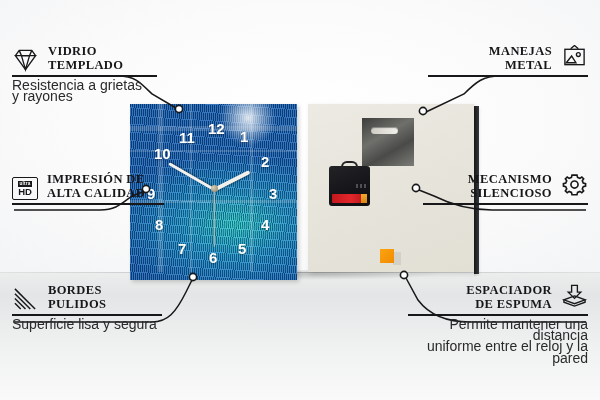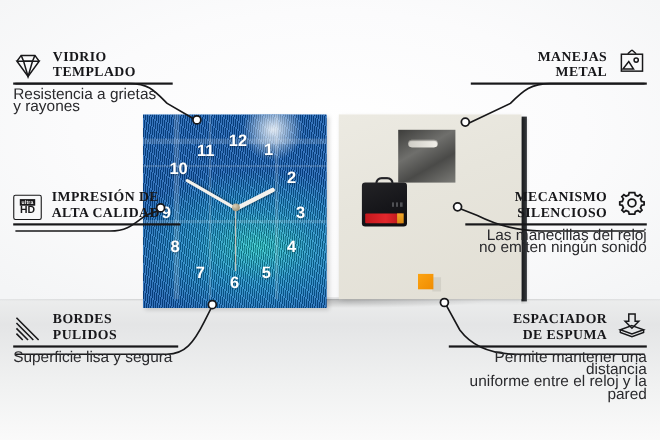--- a/index.html
+++ b/index.html
@@ -314,22 +314,20 @@
       <span class="icon">
         <svg viewBox="0 0 28 26">
             <g fill="none" stroke="#18181a" stroke-width="1.7">
           <path d="M14,3.2 l2.6,0 0.6,2.4 2.4,1.0 2.0,-1.4 1.9,1.9 -1.4,2.0 1.0,2.4 2.4,0.6 0,2.6 -2.4,0.6 -1.0,2.4 1.4,2.0 -1.9,1.9 -2.0,-1.4 -2.4,1.0 -0.6,2.4 -2.6,0 -2.6,0 -0.6,-2.4 -2.4,-1.0 -2.0,1.4 -1.9,-1.9 1.4,-2.0 -1.0,-2.4 -2.4,-0.6 0,-2.6 2.4,-0.6 1.0,-2.4 -1.4,-2.0 1.9,-1.9 2.0,1.4 2.4,-1.0 0.6,-2.4 z"></path>
           <circle cx="14" cy="13" r="3.7"></circle>
         </g>
           </svg>
       </span>
     </div>
     <div class="f-rule"></div>
-    <div class="f-desc">Las manecillas del reloj
-no emiten ningún sonido</div>
   </div>
 
   <div class="feature right" id="f-foam">
     <div class="f-head">
       <span class="f-title">ESPACIADOR
 DE ESPUMA</span>
       <span class="icon">
         <svg viewBox="0 0 28 26">
             <g fill="none" stroke="#18181a" stroke-width="1.4">
           <path d="M11,2.5 h6 v7 h3.5 L14,16 L7.5,9.5 H11 Z"></path>

